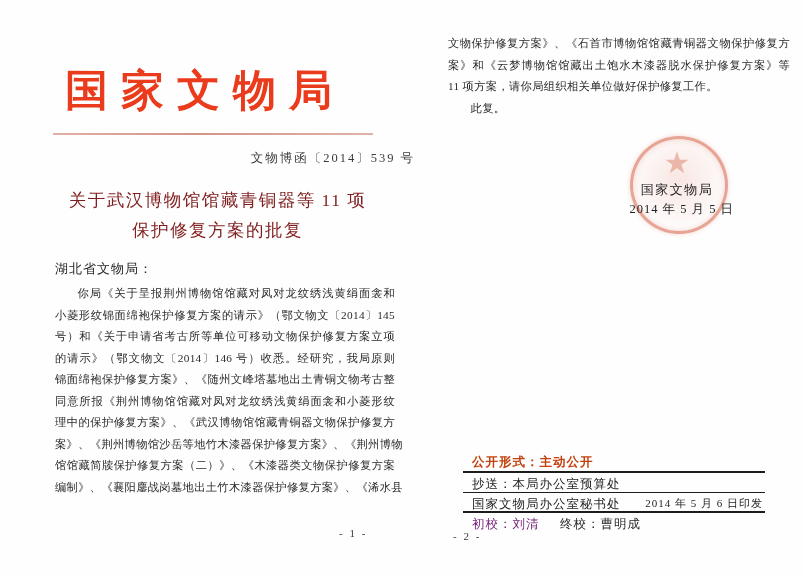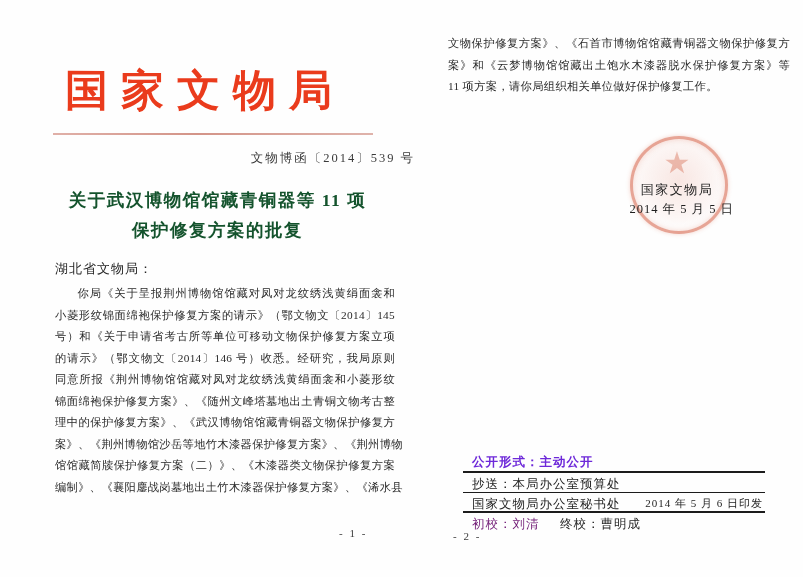--- a/index.html
+++ b/index.html
@@ -14,21 +14,21 @@
   }
   .red-rule{
     position:absolute;top:133px;left:53px;width:320px;height:2px;
     background:linear-gradient(to right,#e0b0a8,#d39488 45%,#dfb3ab);
   }
   .doc-number{
     position:absolute;top:150px;left:215px;width:200px;text-align:right;
     font-size:12.5px;letter-spacing:2px;color:#3a3a3a;white-space:nowrap;
   }
   .subject{position:absolute;left:45px;width:345px;text-align:center;
-    font-size:17.5px;font-weight:700;letter-spacing:1.5px;color:#14532d;white-space:nowrap;}
+    font-size:17.5px;font-weight:400;letter-spacing:1.5px;color:#7f1d1d;white-space:nowrap;}
   .subject.l1{top:188px;}
   .subject.l2{top:218px;}
   .addressee{position:absolute;top:260px;left:55px;font-size:13px;letter-spacing:1px;color:#262626;white-space:nowrap;}
   .body-block{position:absolute;}
   .body-block.p1{top:283px;left:55px;width:340px;}
   .body-block.p2{top:33px;left:448px;width:342px;}
   .bline{
     font-size:11.3px;line-height:21.5px;height:21.5px;color:#2a2a2a;
     white-space:nowrap;text-align:justify;text-align-last:justify;letter-spacing:0.3px;
   }
@@ -48,21 +48,21 @@
     position:absolute;top:146px;left:660px;width:34px;height:34px;
     color:rgba(205,80,50,0.35);font-size:30px;line-height:34px;text-align:center;
     font-family:"DejaVu Sans",sans-serif;
   }
   .sig-agency{position:absolute;top:181px;left:629px;width:96px;text-align:center;
     font-size:13px;letter-spacing:1.5px;color:#1e1e1e;white-space:nowrap;}
   .sig-date{position:absolute;top:201px;left:622px;width:112px;text-align:right;
     font-size:12.5px;letter-spacing:1px;color:#1e1e1e;white-space:nowrap;}
   
   .pub-line{position:absolute;top:454px;left:472px;font-size:12.5px;font-weight:700;
-    font-family:"Liberation Sans","DejaVu Sans",sans-serif;letter-spacing:1px;color:#6d28d9;white-space:nowrap;}
+    font-family:"Liberation Sans","DejaVu Sans",sans-serif;letter-spacing:1px;color:#c2410c;white-space:nowrap;}
   .frule{position:absolute;left:463px;width:302px;background:#1c1c1c;}
   .frule.r1{top:471px;height:2px;}
   .frule.r2{top:492px;height:1px;}
   .frule.r3{top:511px;height:2px;}
   .cc-line{position:absolute;top:476px;left:472px;font-size:12.5px;letter-spacing:1px;color:#242424;white-space:nowrap;}
   .issuer-line{position:absolute;top:496px;left:472px;font-size:12.5px;letter-spacing:1px;color:#242424;white-space:nowrap;}
   .print-date{position:absolute;top:496px;left:463px;width:300px;text-align:right;
     font-size:11px;letter-spacing:1px;color:#242424;white-space:nowrap;}
   .proof-first{position:absolute;top:516px;left:472px;font-size:12.5px;letter-spacing:1px;color:#701a75;white-space:nowrap;}
   .proof-final{position:absolute;top:516px;left:560px;font-size:12.5px;letter-spacing:1px;color:#242424;white-space:nowrap;}
@@ -80,36 +80,37 @@
     <div class="subject l1">关于武汉博物馆馆藏青铜器等 11 项</div>
     <div class="subject l2">保护修复方案的批复</div>
 
     <div class="addressee">湖北省文物局：</div>
 
     <div class="body-block p1">
       <div class="bline indent">你局《关于呈报荆州博物馆馆藏对凤对龙纹绣浅黄绢面衾和</div>
       <div class="bline">小菱形纹锦面绵袍保护修复方案的请示》（鄂文物文〔2014〕145</div>
       <div class="bline">号）和《关于申请省考古所等单位可移动文物保护修复方案立项</div>
       <div class="bline">的请示》（鄂文物文〔2014〕146 号）收悉。经研究，我局原则</div>
+      <div class="bline">锦面绵袍保护修复方案》、《随州文峰塔墓地出土青铜文物考古整</div>
       <div class="bline">同意所报《荆州博物馆馆藏对凤对龙纹绣浅黄绢面衾和小菱形纹</div>
-      <div class="bline">锦面绵袍保护修复方案》、《随州文峰塔墓地出土青铜文物考古整</div>
       <div class="bline">理中的保护修复方案》、《武汉博物馆馆藏青铜器文物保护修复方</div>
       <div class="bline">案》、《荆州博物馆沙岳等地竹木漆器保护修复方案》、《荆州博物</div>
       <div class="bline">馆馆藏简牍保护修复方案（二）》、《木漆器类文物保护修复方案</div>
       <div class="bline">编制》、《襄阳鏖战岗墓地出土竹木漆器保护修复方案》、《浠水县</div>
     </div>
 
     <div class="pageno n1">- 1 -</div>
   </div>
 
   <div>
     <div class="body-block p2">
       <div class="bline">文物保护修复方案》、《石首市博物馆馆藏青铜器文物保护修复方</div>
       <div class="bline">案》和《云梦博物馆馆藏出土饱水木漆器脱水保护修复方案》等</div>
       <div class="bline short">11 项方案，请你局组织相关单位做好保护修复工作。</div>
+      <div class="bline short indent">此复。</div>
     </div>
 
     <div class="seal"></div>
     <div class="seal-star">★</div>
     <div class="sig-agency">国家文物局</div>
     <div class="sig-date">2014 年 5 月 5 日</div>
 
     <div class="pub-line">公开形式：主动公开</div>
     <div class="frule r1"></div>
     <div class="cc-line">抄送：本局办公室预算处</div>

